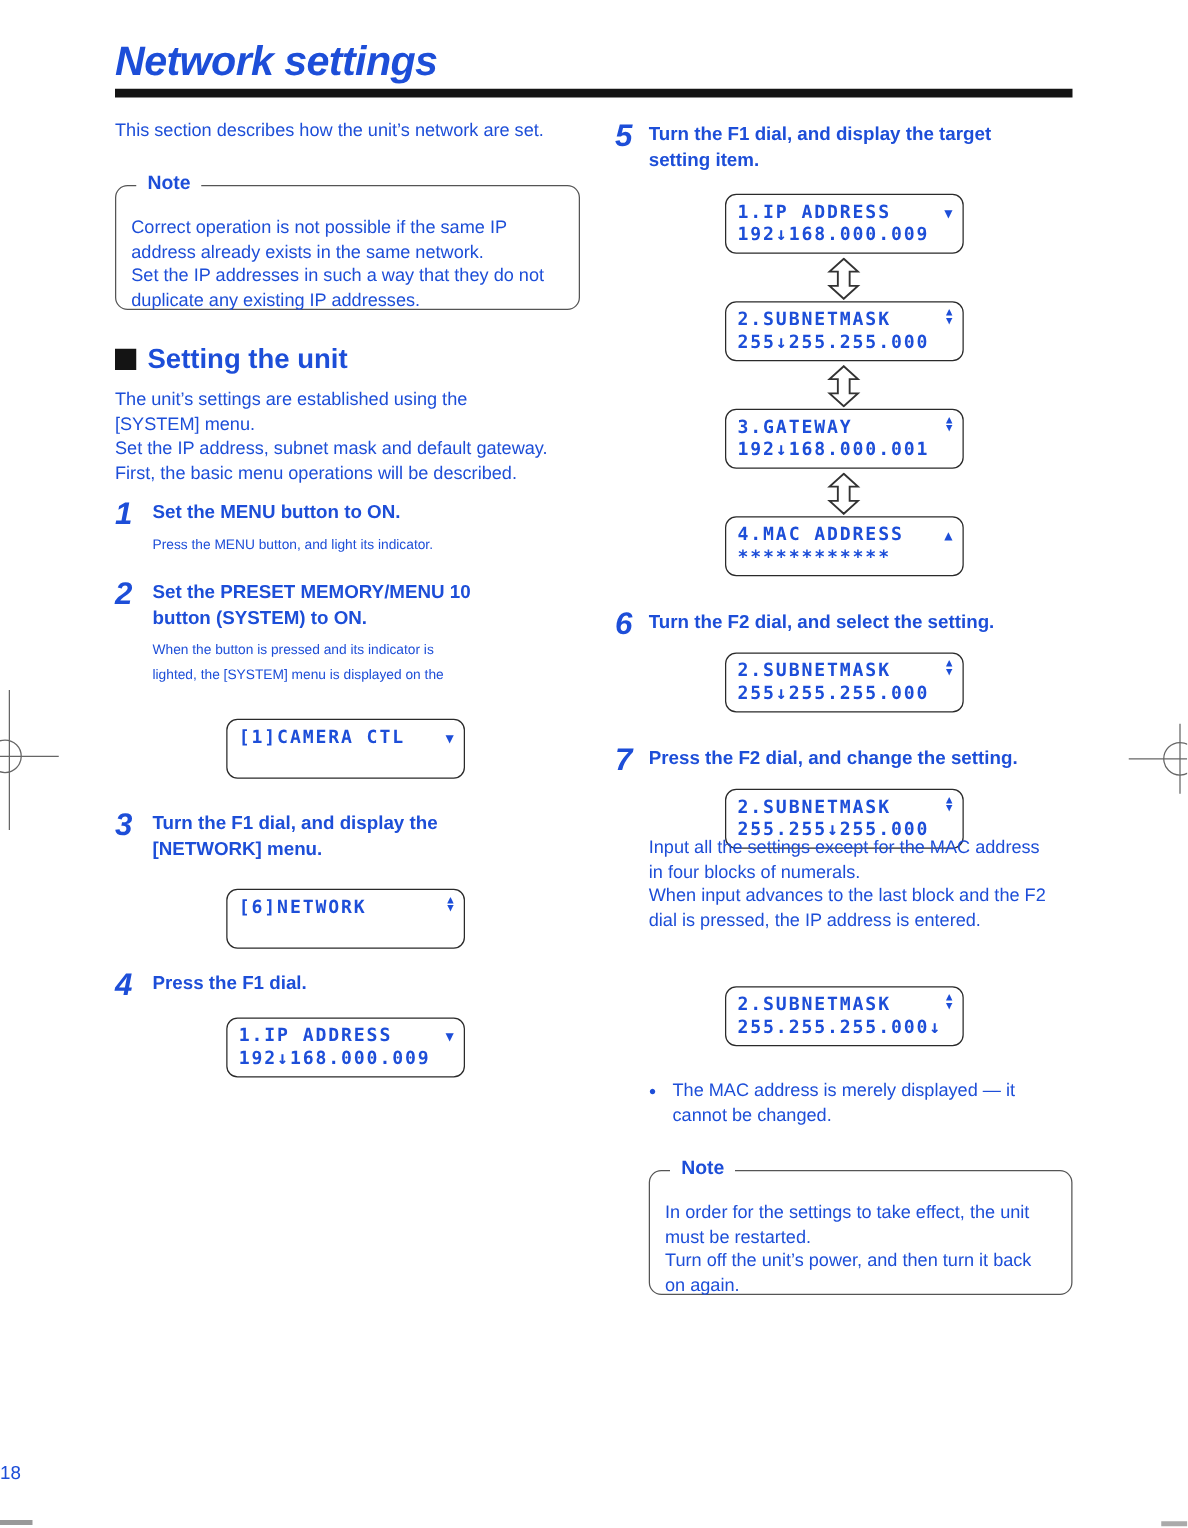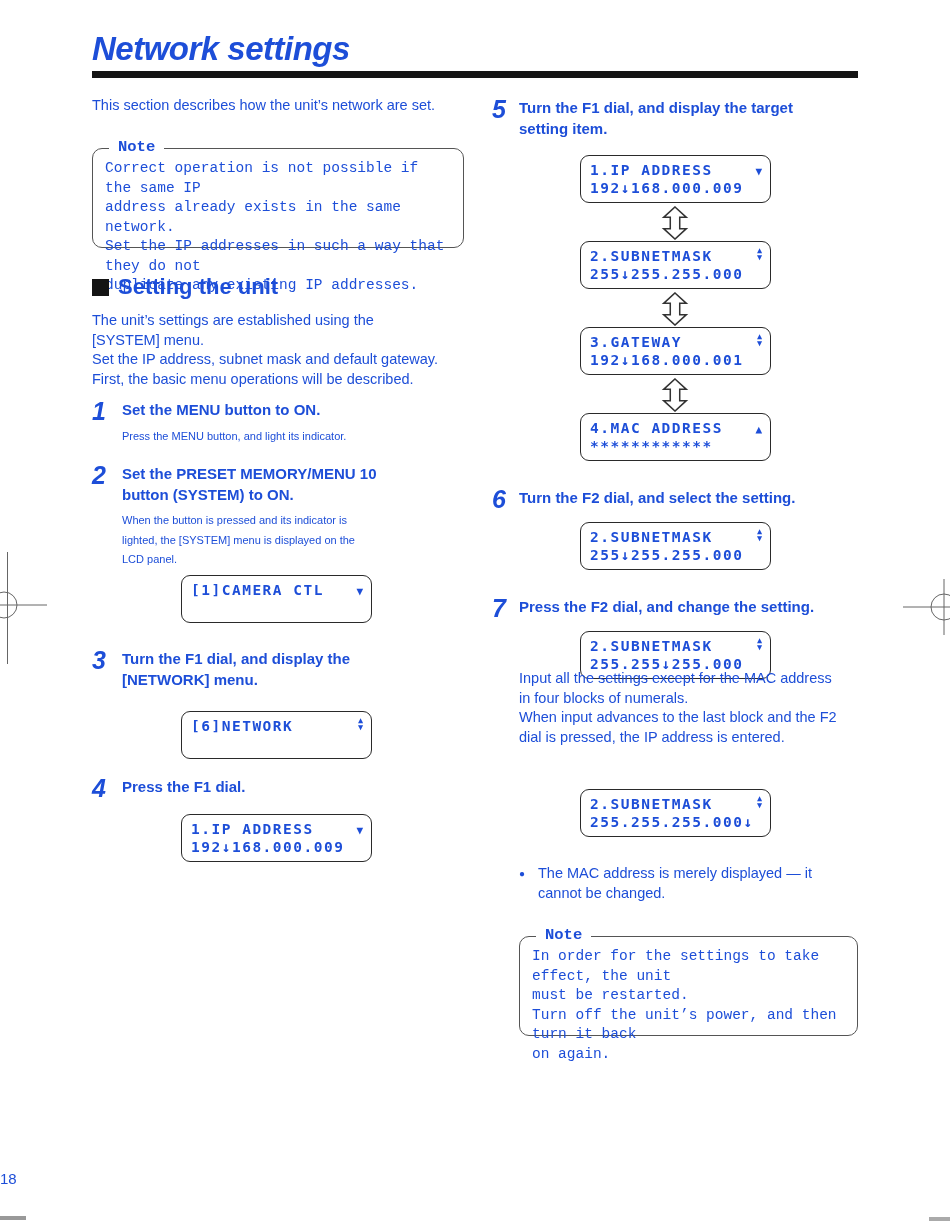--- a/index.html
+++ b/index.html
@@ -14,21 +14,21 @@
   
   .col{position:absolute;top:0;height:1222px;}
   .col-left{left:92px;width:372px;}
   .col-right{left:492px;width:370px;}
 
   .body-text{font-size:14.5px;line-height:19.5px;}
   .abs{position:absolute;}
 
   
   .notebox{position:absolute;border:1.4px solid #555;border-radius:10px;
-           padding:10px 12px 11px 12px;box-sizing:border-box;font-family:Liberation Mono, monospace;}
+           padding:24px 12px 11px 12px;box-sizing:border-box;}
   .note-label{position:absolute;top:-11px;left:16px;background:#fff;padding:0 9px;
               font-weight:bold;font-size:15.5px;}
 
   
   .sec-head{display:flex;align-items:center;gap:9px;font-size:22px;font-weight:bold;}
   .sq{width:17px;height:17px;background:#141414;flex:none;}
 
   
   .step{position:absolute;display:flex;}
   .step-num{font-size:25px;font-weight:bold;font-style:italic;line-height:22px;flex:none;}
@@ -103,21 +103,20 @@
     </div>
 
     <div class="step" style="top:464px;left:0;">
       <div class="step-num">2</div>
       <div>
         <div class="step-title">Set the PRESET MEMORY/MENU 10</div>
         <div class="step-title">button (SYSTEM) to ON.</div>
         <div class="step-body">
           <div>When the button is pressed and its indicator is</div>
           <div>lighted, the [SYSTEM] menu is displayed on the</div>
-          <div>LCD panel.</div>
         </div>
       </div>
     </div>
 
     <div class="lcd" style="top:575px;left:89px;">
       <div class="lcd-l1">
         <span>[1]CAMERA CTL</span>
         <span class="lcd-arrow" data-dir="down"></span>
       </div>
       <div class="lcd-l2"></div>

